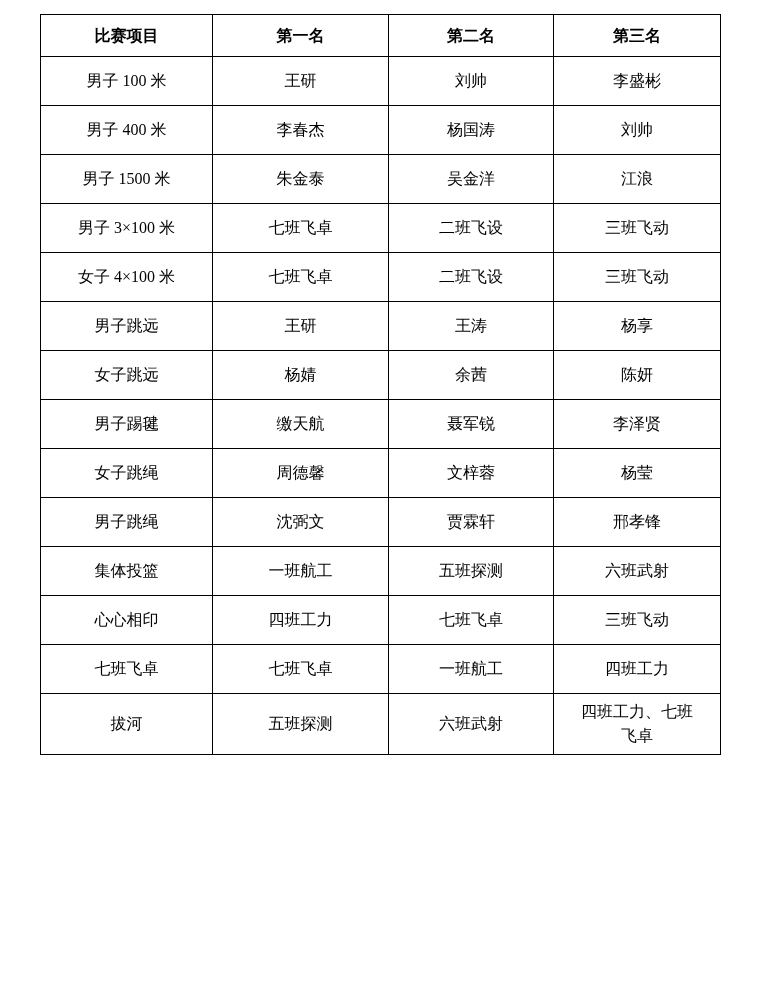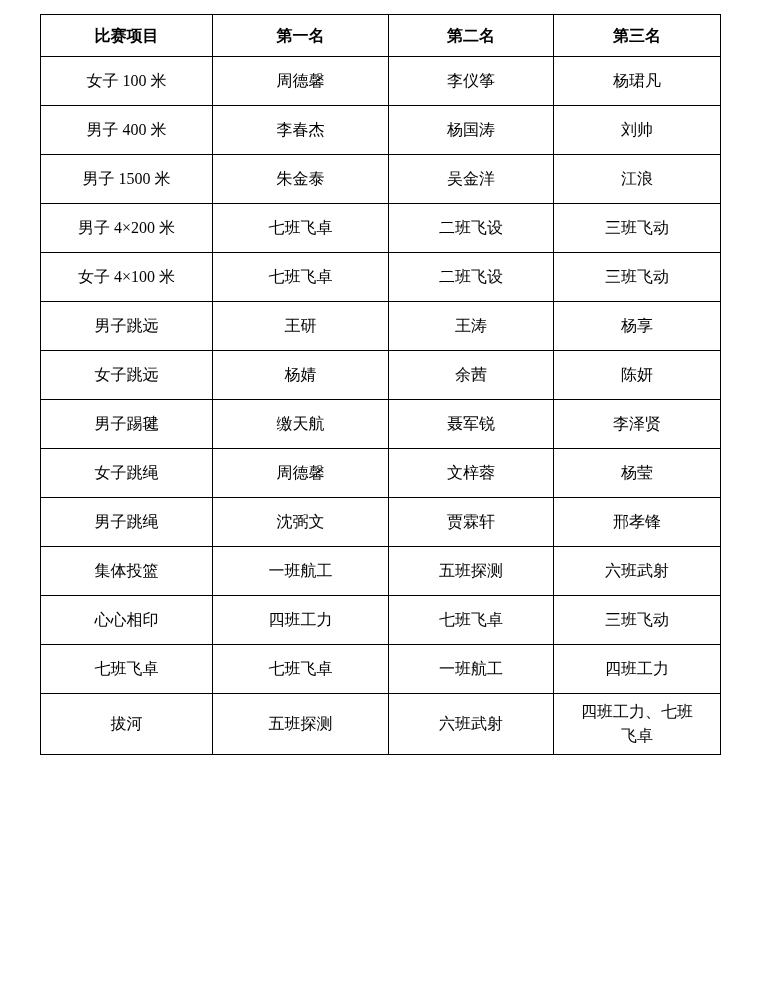--- a/index.html
+++ b/index.html
@@ -65,39 +65,39 @@
     <thead>
       <tr>
         <th>比赛项目</th>
         <th>第一名</th>
         <th>第二名</th>
         <th>第三名</th>
       </tr>
     </thead>
     <tbody>
       <tr>
-        <td class="col1">女子 100 米</td>
-        <td class="col2">周德馨</td>
-        <td class="col3">李仪筝</td>
-        <td class="col4">杨珺凡</td>
+        <td class="col1">男子 100 米</td>
+        <td class="col2">王研</td>
+        <td class="col3">刘帅</td>
+        <td class="col4">李盛彬</td>
       </tr>
       <tr>
         <td class="col1">男子 400 米</td>
         <td class="col2">李春杰</td>
         <td class="col3">杨国涛</td>
         <td class="col4">刘帅</td>
       </tr>
       <tr>
         <td class="col1">男子 1500 米</td>
         <td class="col2">朱金泰</td>
         <td class="col3">吴金洋</td>
         <td class="col4">江浪</td>
       </tr>
       <tr>
-        <td class="col1">男子 4×200 米</td>
+        <td class="col1">男子 3×100 米</td>
         <td class="col2">七班飞卓</td>
         <td class="col3">二班飞设</td>
         <td class="col4">三班飞动</td>
       </tr>
       <tr>
         <td class="col1">女子 4×100 米</td>
         <td class="col2">七班飞卓</td>
         <td class="col3">二班飞设</td>
         <td class="col4">三班飞动</td>
       </tr>

